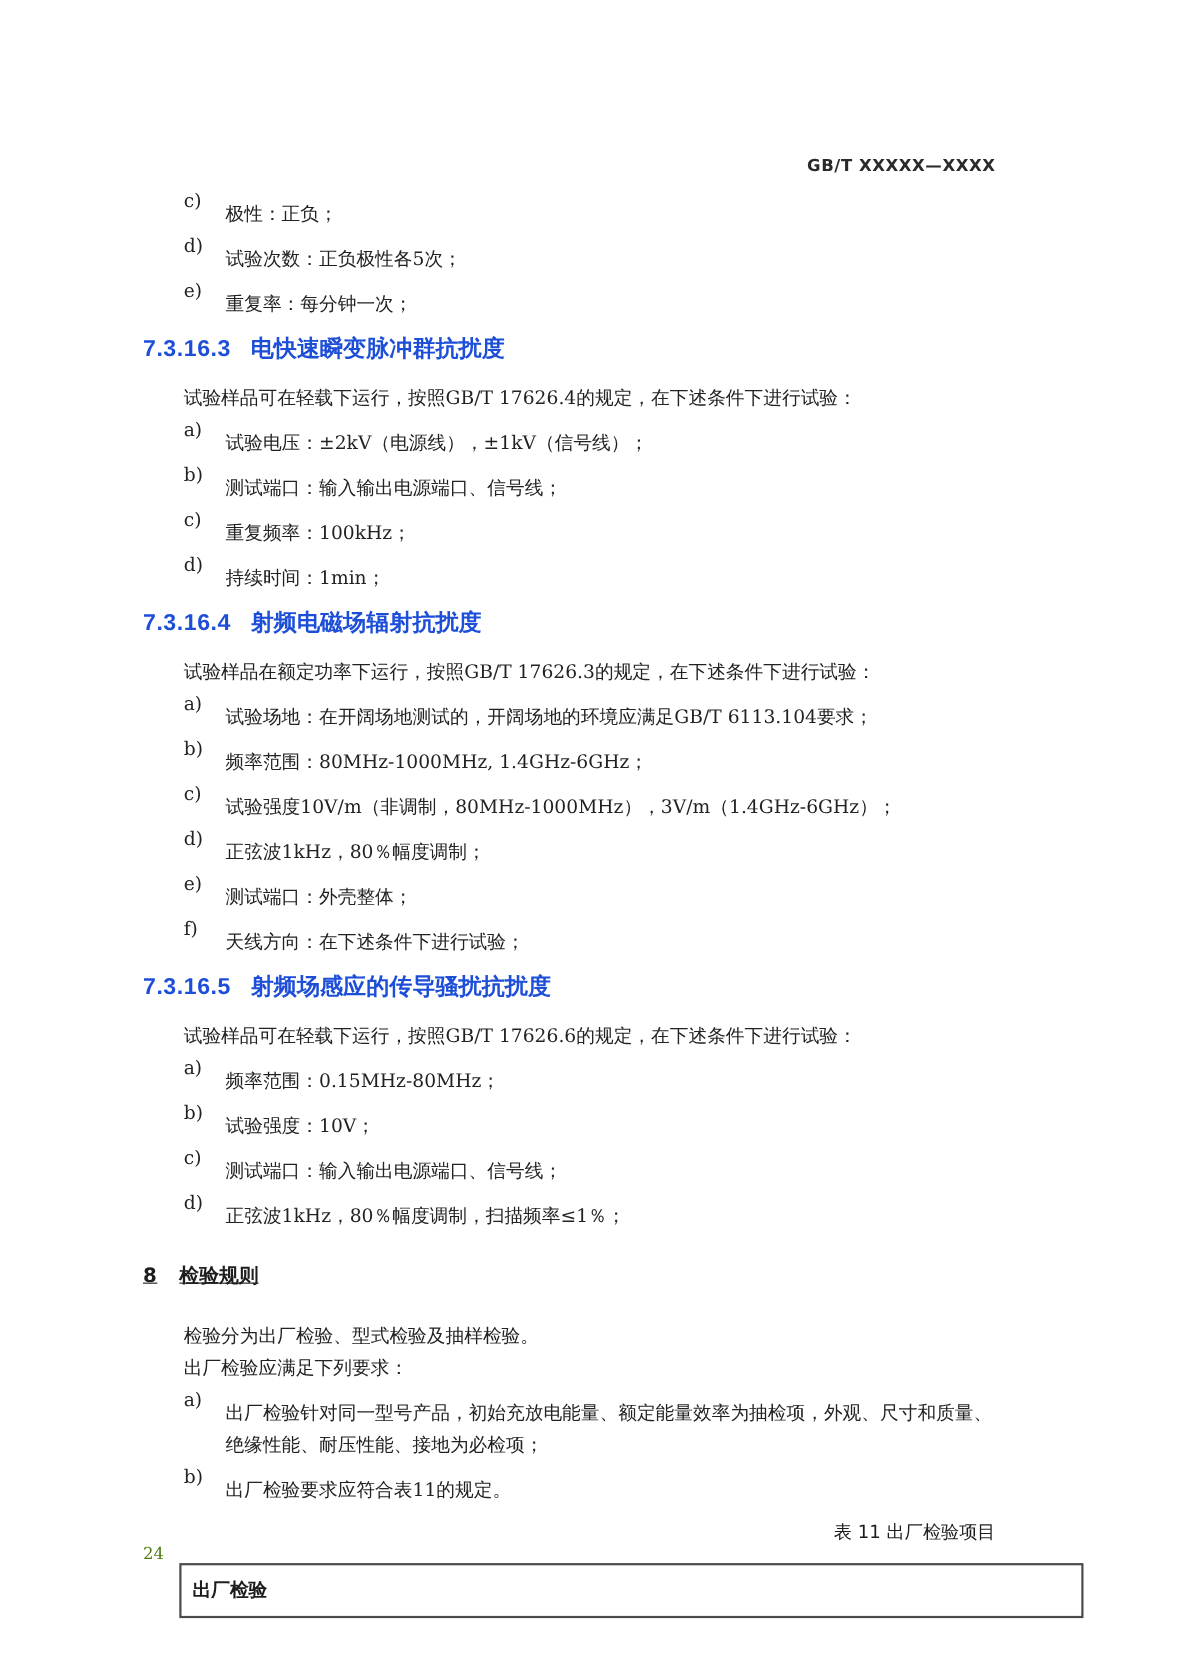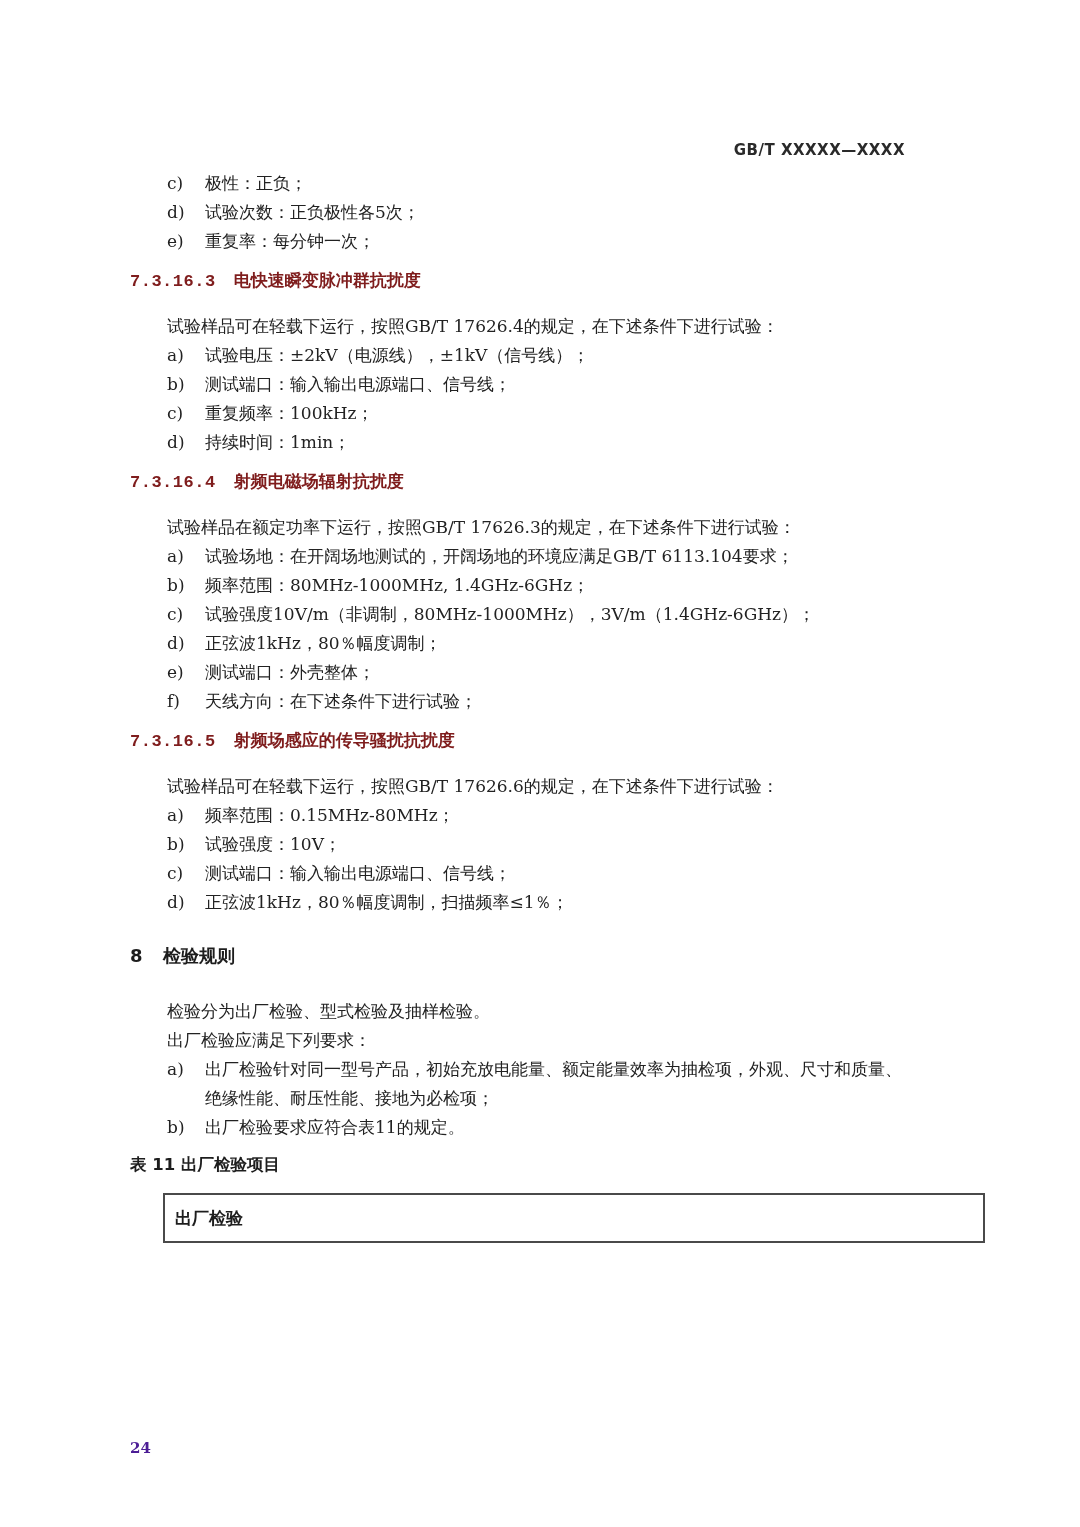--- a/index.html
+++ b/index.html
@@ -25,47 +25,48 @@
     letter-spacing: 0.5px;
     color: #2a2a2a;
     margin-bottom: 11px;
   }
   .li {
     display: flex;
     padding-left: 37px;
     line-height: 29px;
   }
   .li-label { width: 38px; flex-shrink: 0; }
-  .li-text { flex: 1; }
+  .li-text { flex: 1; margin-top: 12px; }
   .para {
     text-indent: 37px;
     line-height: 29px;
   }
   .sec-h {
-    font-family: Liberation Mono, monospace;
-    font-weight: 700;
-    font-size: 17px;
-    line-height: 29px;
-    color: #7f1d1d;
+    font-family: Liberation Sans, sans-serif;
+    font-weight: 700;
+    font-size: 21px;
+    line-height: 29px;
+    color: #1d4ed8;
     margin: 11px 0 16px 0;
   }
   .sec-h .sec-num { margin-right: 18px; letter-spacing: 0.5px; }
   .chapter-h {
     font-family: "DejaVu Sans", "Liberation Sans", sans-serif;
     font-weight: 700;
     font-size: 18px;
     line-height: 29px;
     color: #1d1d1d;
     margin: 24px 0 27px 0;
+    text-decoration: underline;
   }
   .chapter-h .sec-num { margin-right: 20px; letter-spacing: 0.5px; }
   .table-caption {
-    text-align: left;
-    font-family: "DejaVu Sans", "Liberation Sans", sans-serif;
-    font-weight: 700;
+    text-align: right;
+    font-family: "DejaVu Sans", "Liberation Sans", sans-serif;
+    font-weight: 400;
     font-size: 16.5px;
     line-height: 29px;
     color: #1d1d1d;
     margin-top: 8px;
   }
   .table11 {
     margin: 14px 0 0 33px;
     width: 822px;
     height: 50px;
     border: 2px solid #4a4a4a;
@@ -76,25 +77,24 @@
   }
   .table11-cell {
     font-family: "DejaVu Sans", "Liberation Sans", sans-serif;
     font-weight: 700;
     font-size: 17px;
     color: #1d1d1d;
   }
   .page-number {
     position: absolute;
     left: 130px;
-    top: 1434px;
+    top: 1398px;
     font-family: "DejaVu Serif", "Liberation Serif", serif;
     font-size: 15px;
-    color: #4c1d95;
-    font-weight: bold;
+    color: #4d7c0f;
   }
 </style>
 </head>
 <body>
 
 <div class="page">
 
   <div class="doc-header">GB/T XXXXX—XXXX</div>
 
   <div class="li">

